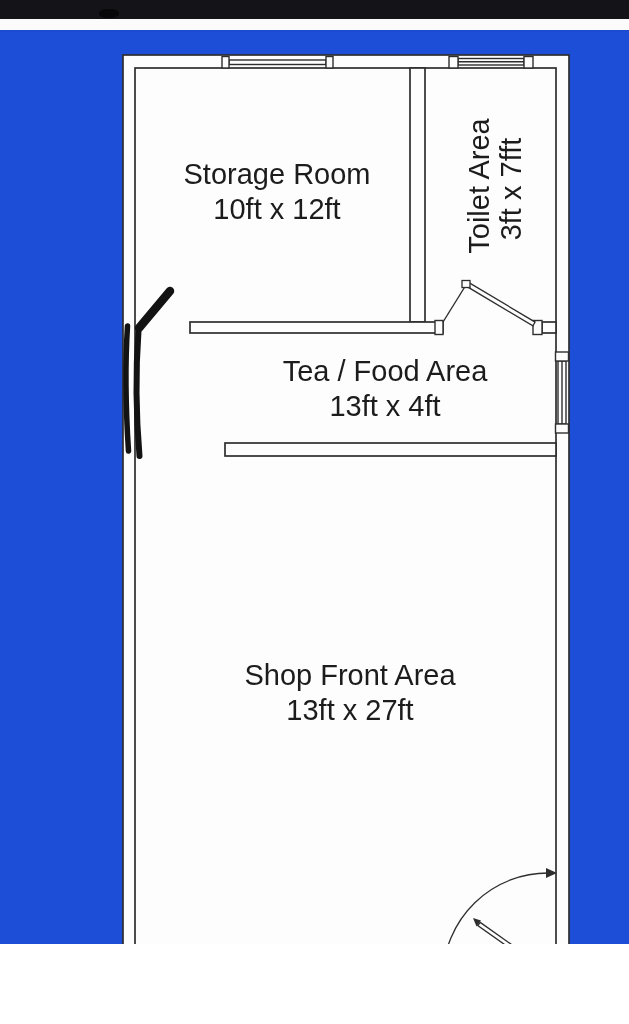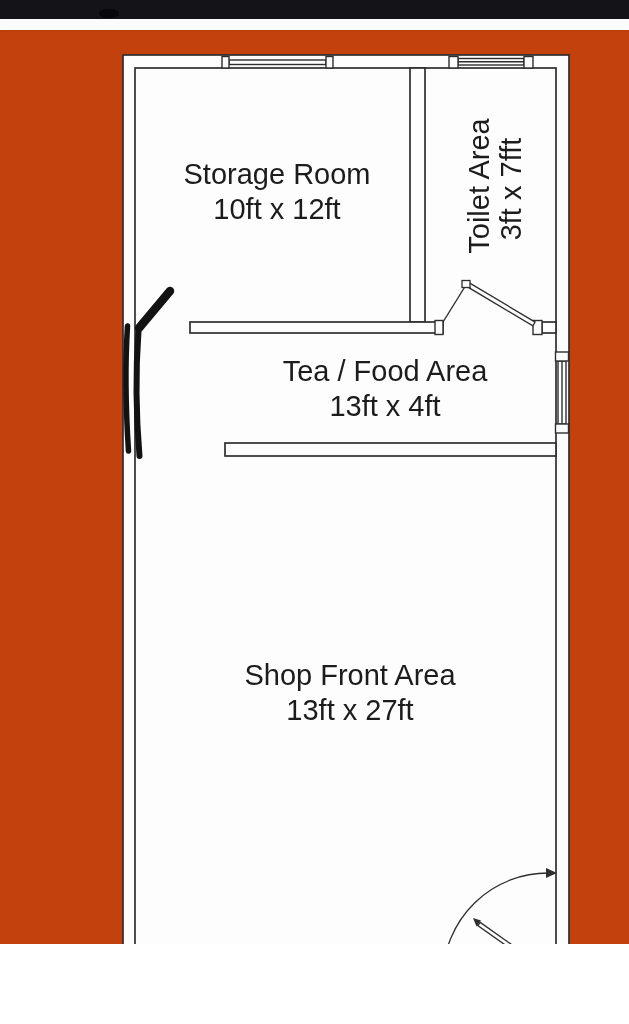--- a/index.html
+++ b/index.html
@@ -1,19 +1,19 @@
 <!DOCTYPE html>
 <html><head>
 <meta charset="utf-8">
 <style>
   html,body{margin:0;padding:0;}
   .screen{
     position:relative;
     width:629px;height:944px;
-    background:#c2410c;
+    background:#1d4ed8;
     overflow:hidden;
     font-family:"Liberation Sans", sans-serif;
   }
   .top-bar{
     position:absolute;left:0;top:0;width:629px;height:19px;
     background:#141418;
   }
   .top-bar .smudge{
     position:absolute;left:99px;top:9px;width:20px;height:9px;
     background:#07070a;border-radius:45%;

